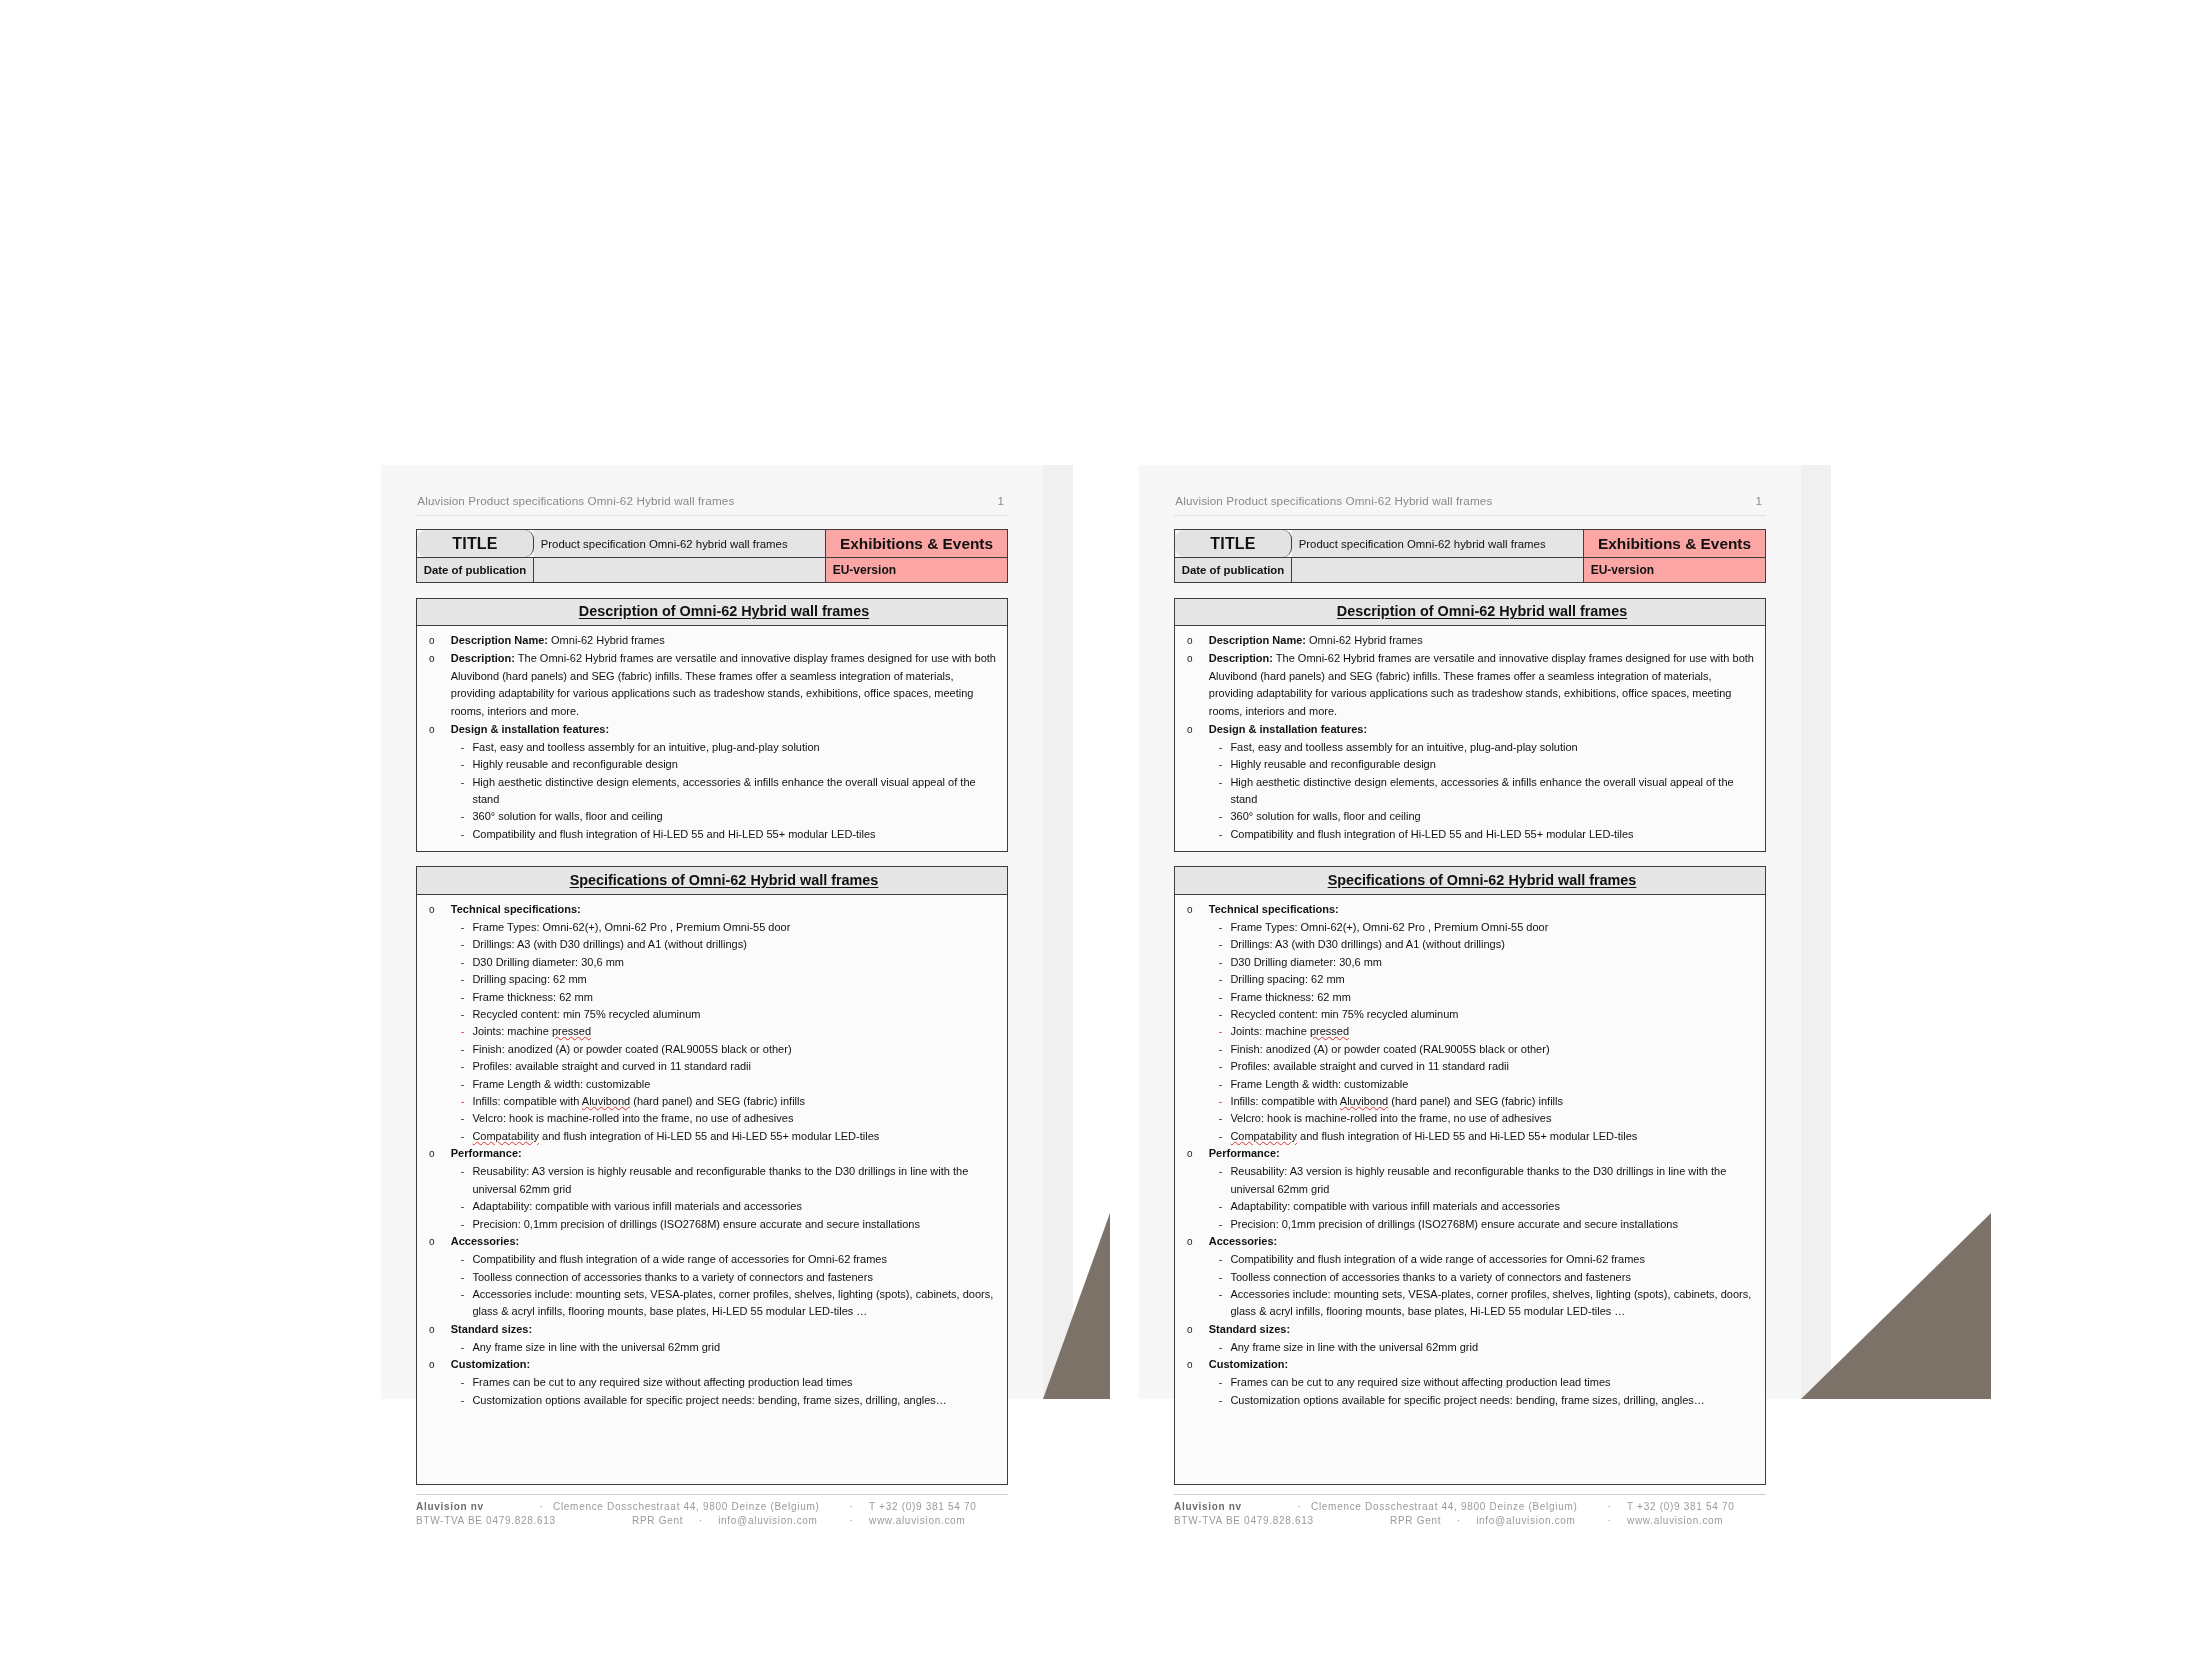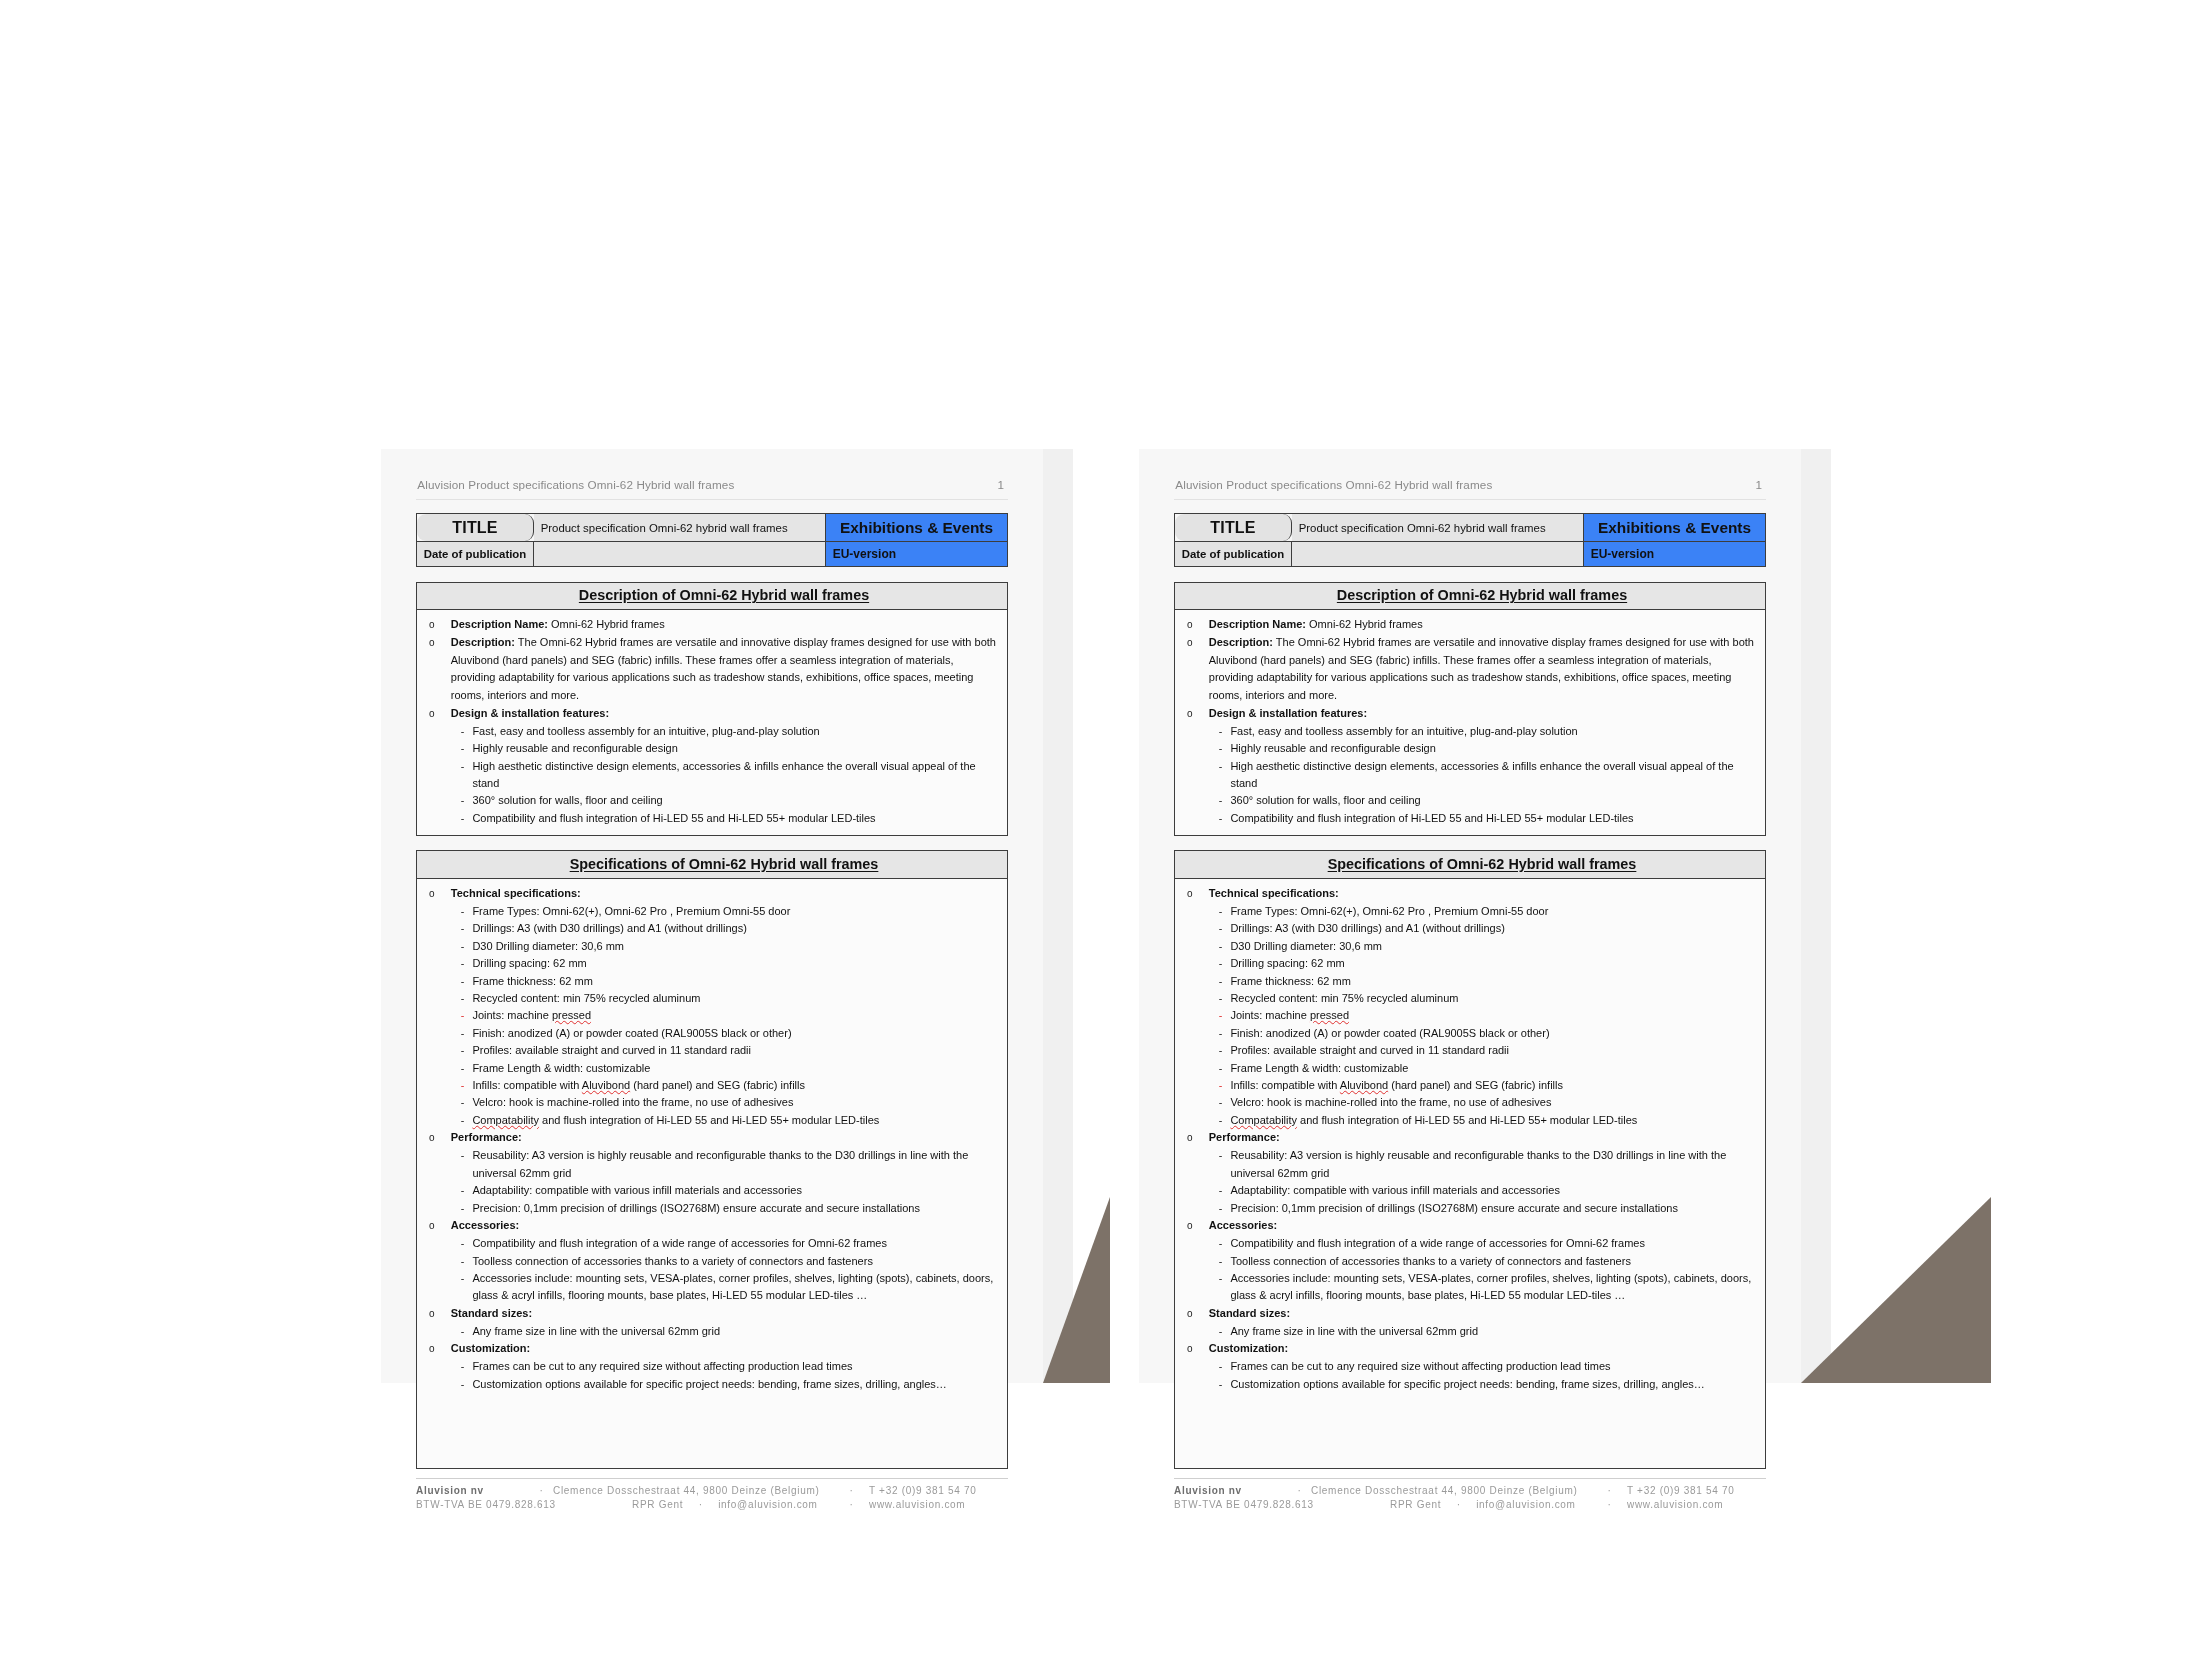--- a/index.html
+++ b/index.html
@@ -3,21 +3,21 @@
 <meta charset="utf-8">
 <style>
   * { box-sizing: border-box; margin: 0; padding: 0; }
   html, body {
     width: 2205px; height: 1657px;
     background: #ffffff;
     font-family: "Liberation Sans", sans-serif;
     overflow: hidden;
   }
 
-  #canvas { position: relative; width: 2205px; height: 1209px; background: #ffffff; }
+  #canvas { position: relative; width: 2205px; height: 1209px; background: #ffffff; margin-top: 16px; }
 
   
   .page-stack { position: absolute; top: 449px; }
   .page-stack.left  { left: 381px; }
   .page-stack.right { left: 1139px; }
 
   .stack-shadow-far {
     position: absolute; top: 0; left: 635px;
     width: 27px; height: 934px; background: #f7f7f7;
   }
@@ -67,21 +67,21 @@
     display: flex; align-items: center;
   }
   .tt-label {
     width: 117px; flex: none; background: #e3e3e3;
     border-right: 1.1px solid #3d3d3d;
     justify-content: center; font-weight: bold;
   }
   .tt-label.big { font-size: 16px; letter-spacing: 0.2px; border-radius: 9px; }
   .tt-mid { flex: 1; background: #e5e5e5; }
   .tt-right {
-    width: 182px; flex: none; background: #3b82f6;
+    width: 182px; flex: none; background: #fca5a5;
     border-left: 1.1px solid #3d3d3d;
   }
   .tt-right.hdr { justify-content: center; font-weight: bold; font-size: 15.4px; }
   .tt-right.sub { font-weight: bold; font-size: 12px; }
 
   
   .box { margin-top: 14.7px; border: 1.1px solid #3d3d3d; background: #fbfbfb; }
   .box-head {
     background: #e6e6e6; border-bottom: 1.1px solid #3d3d3d;
     text-align: center; padding: 4.7px 0 6px 0;

